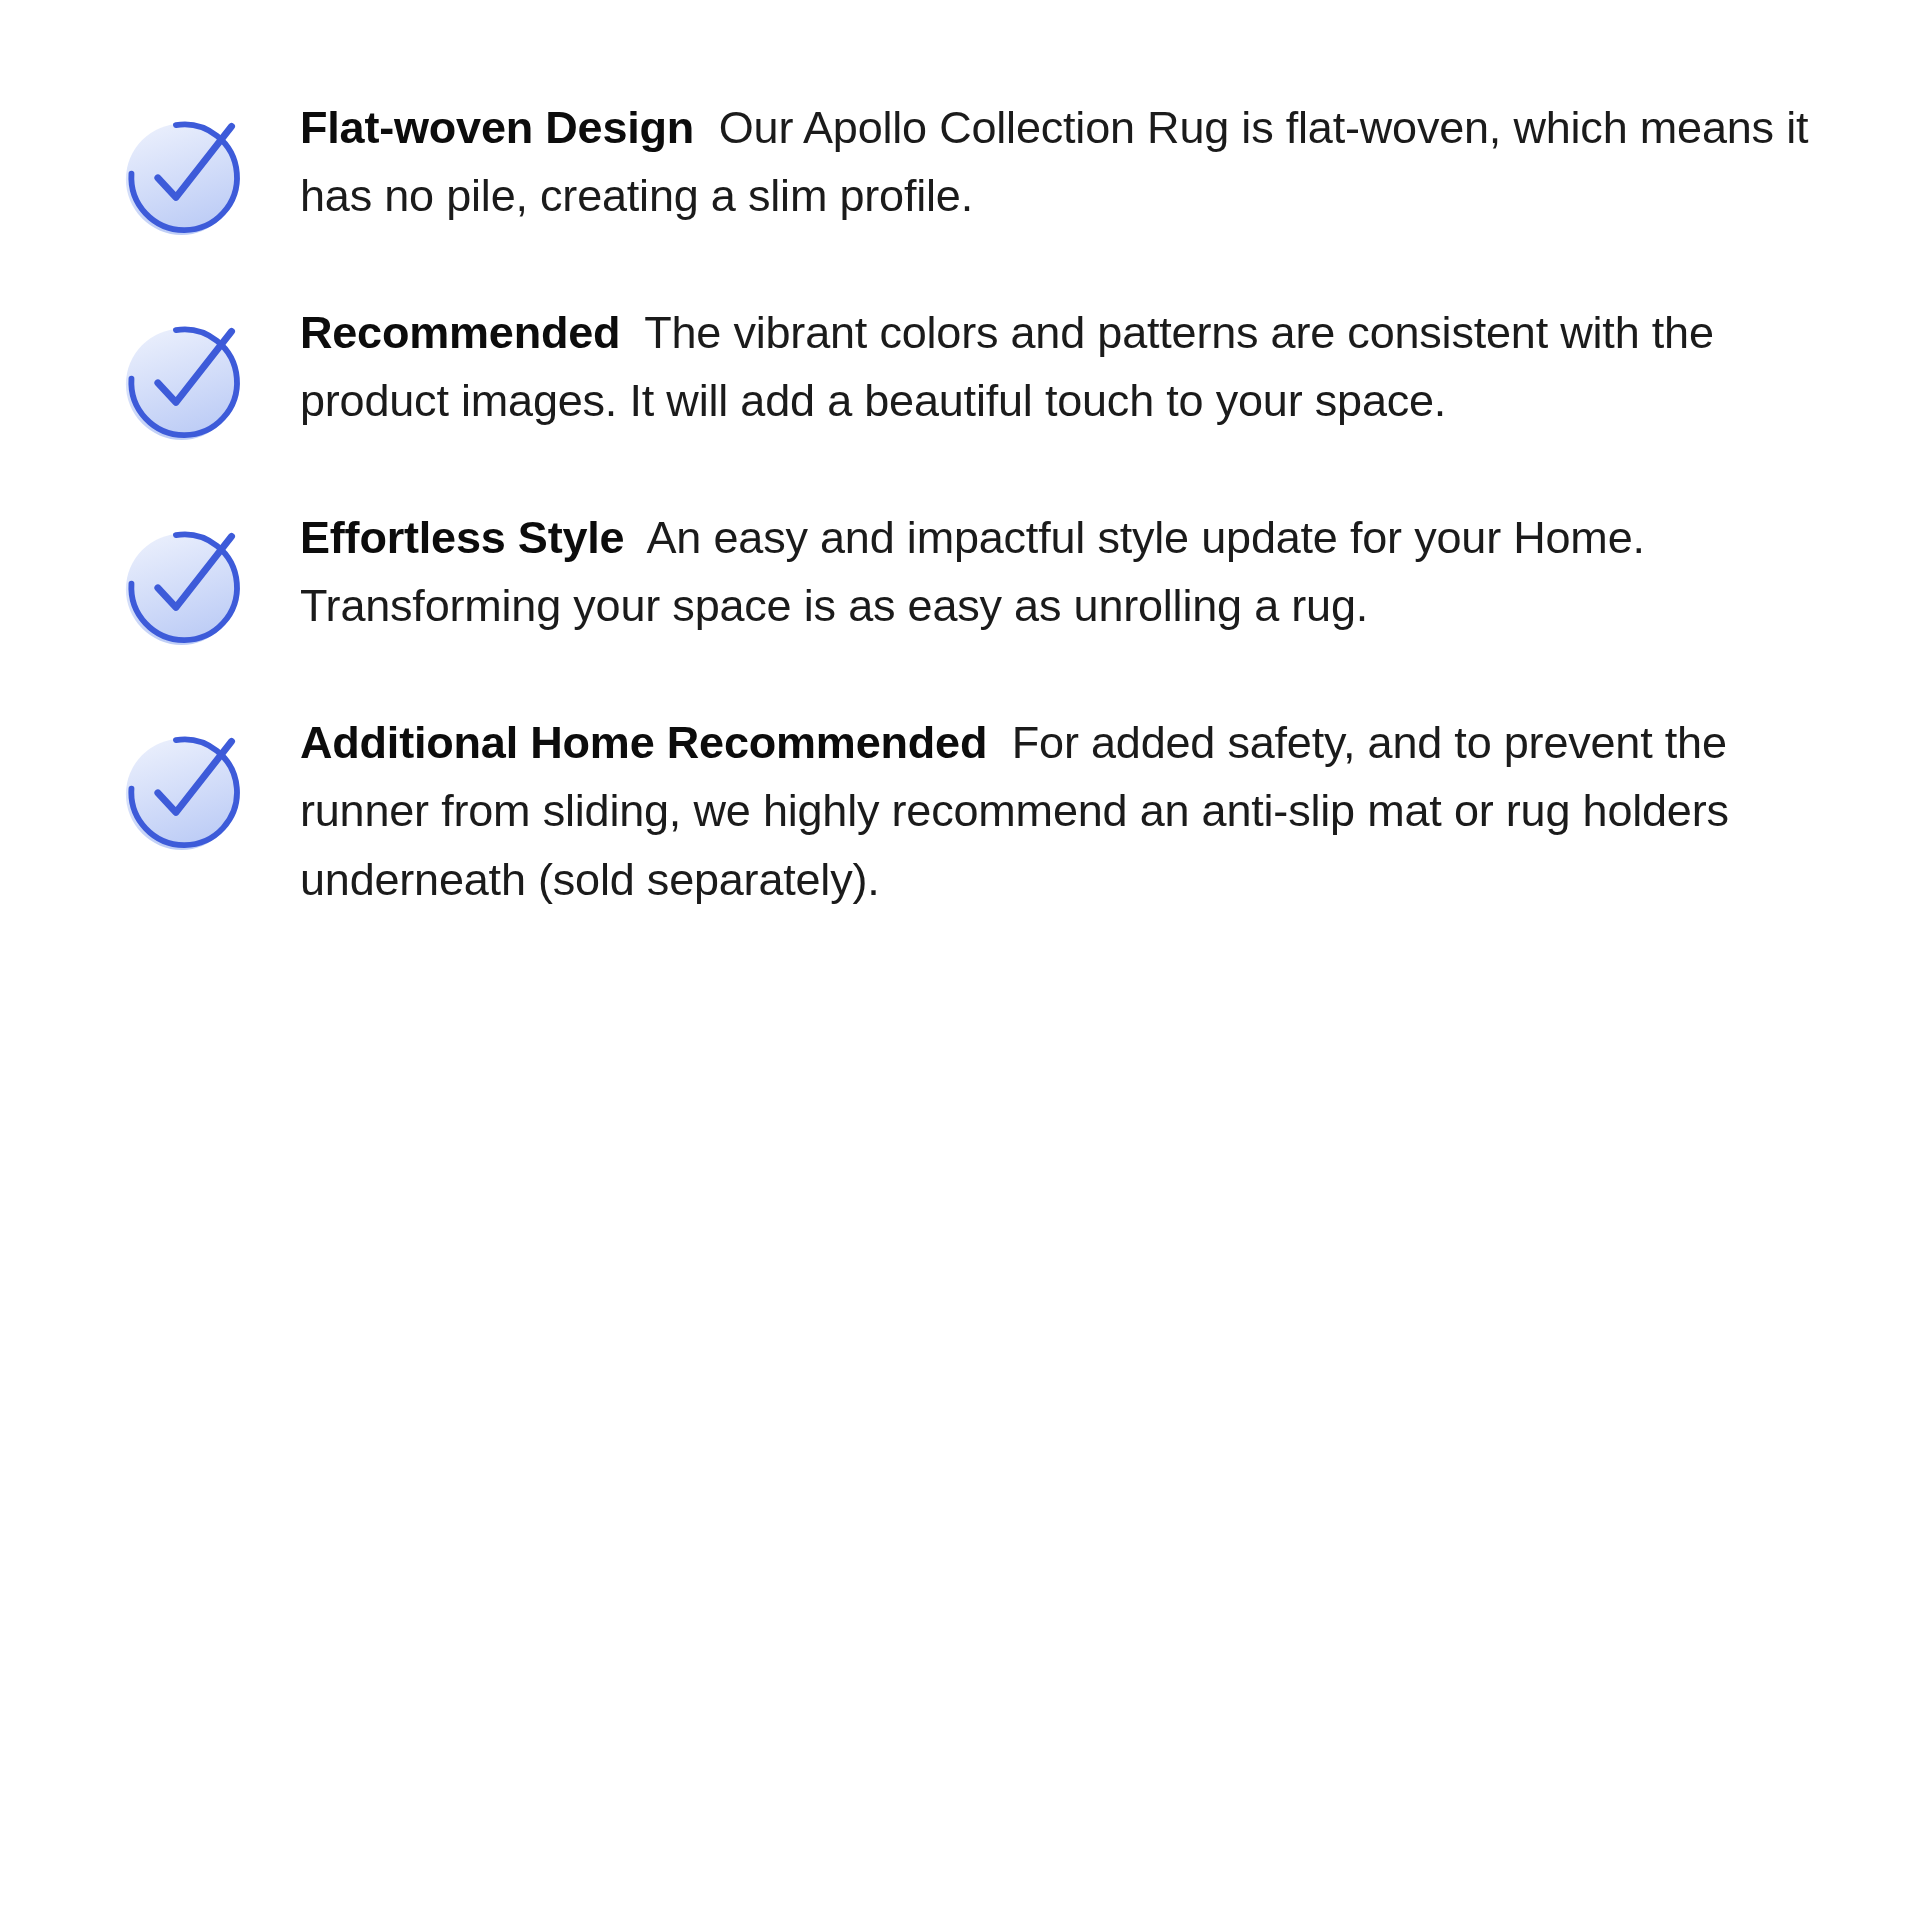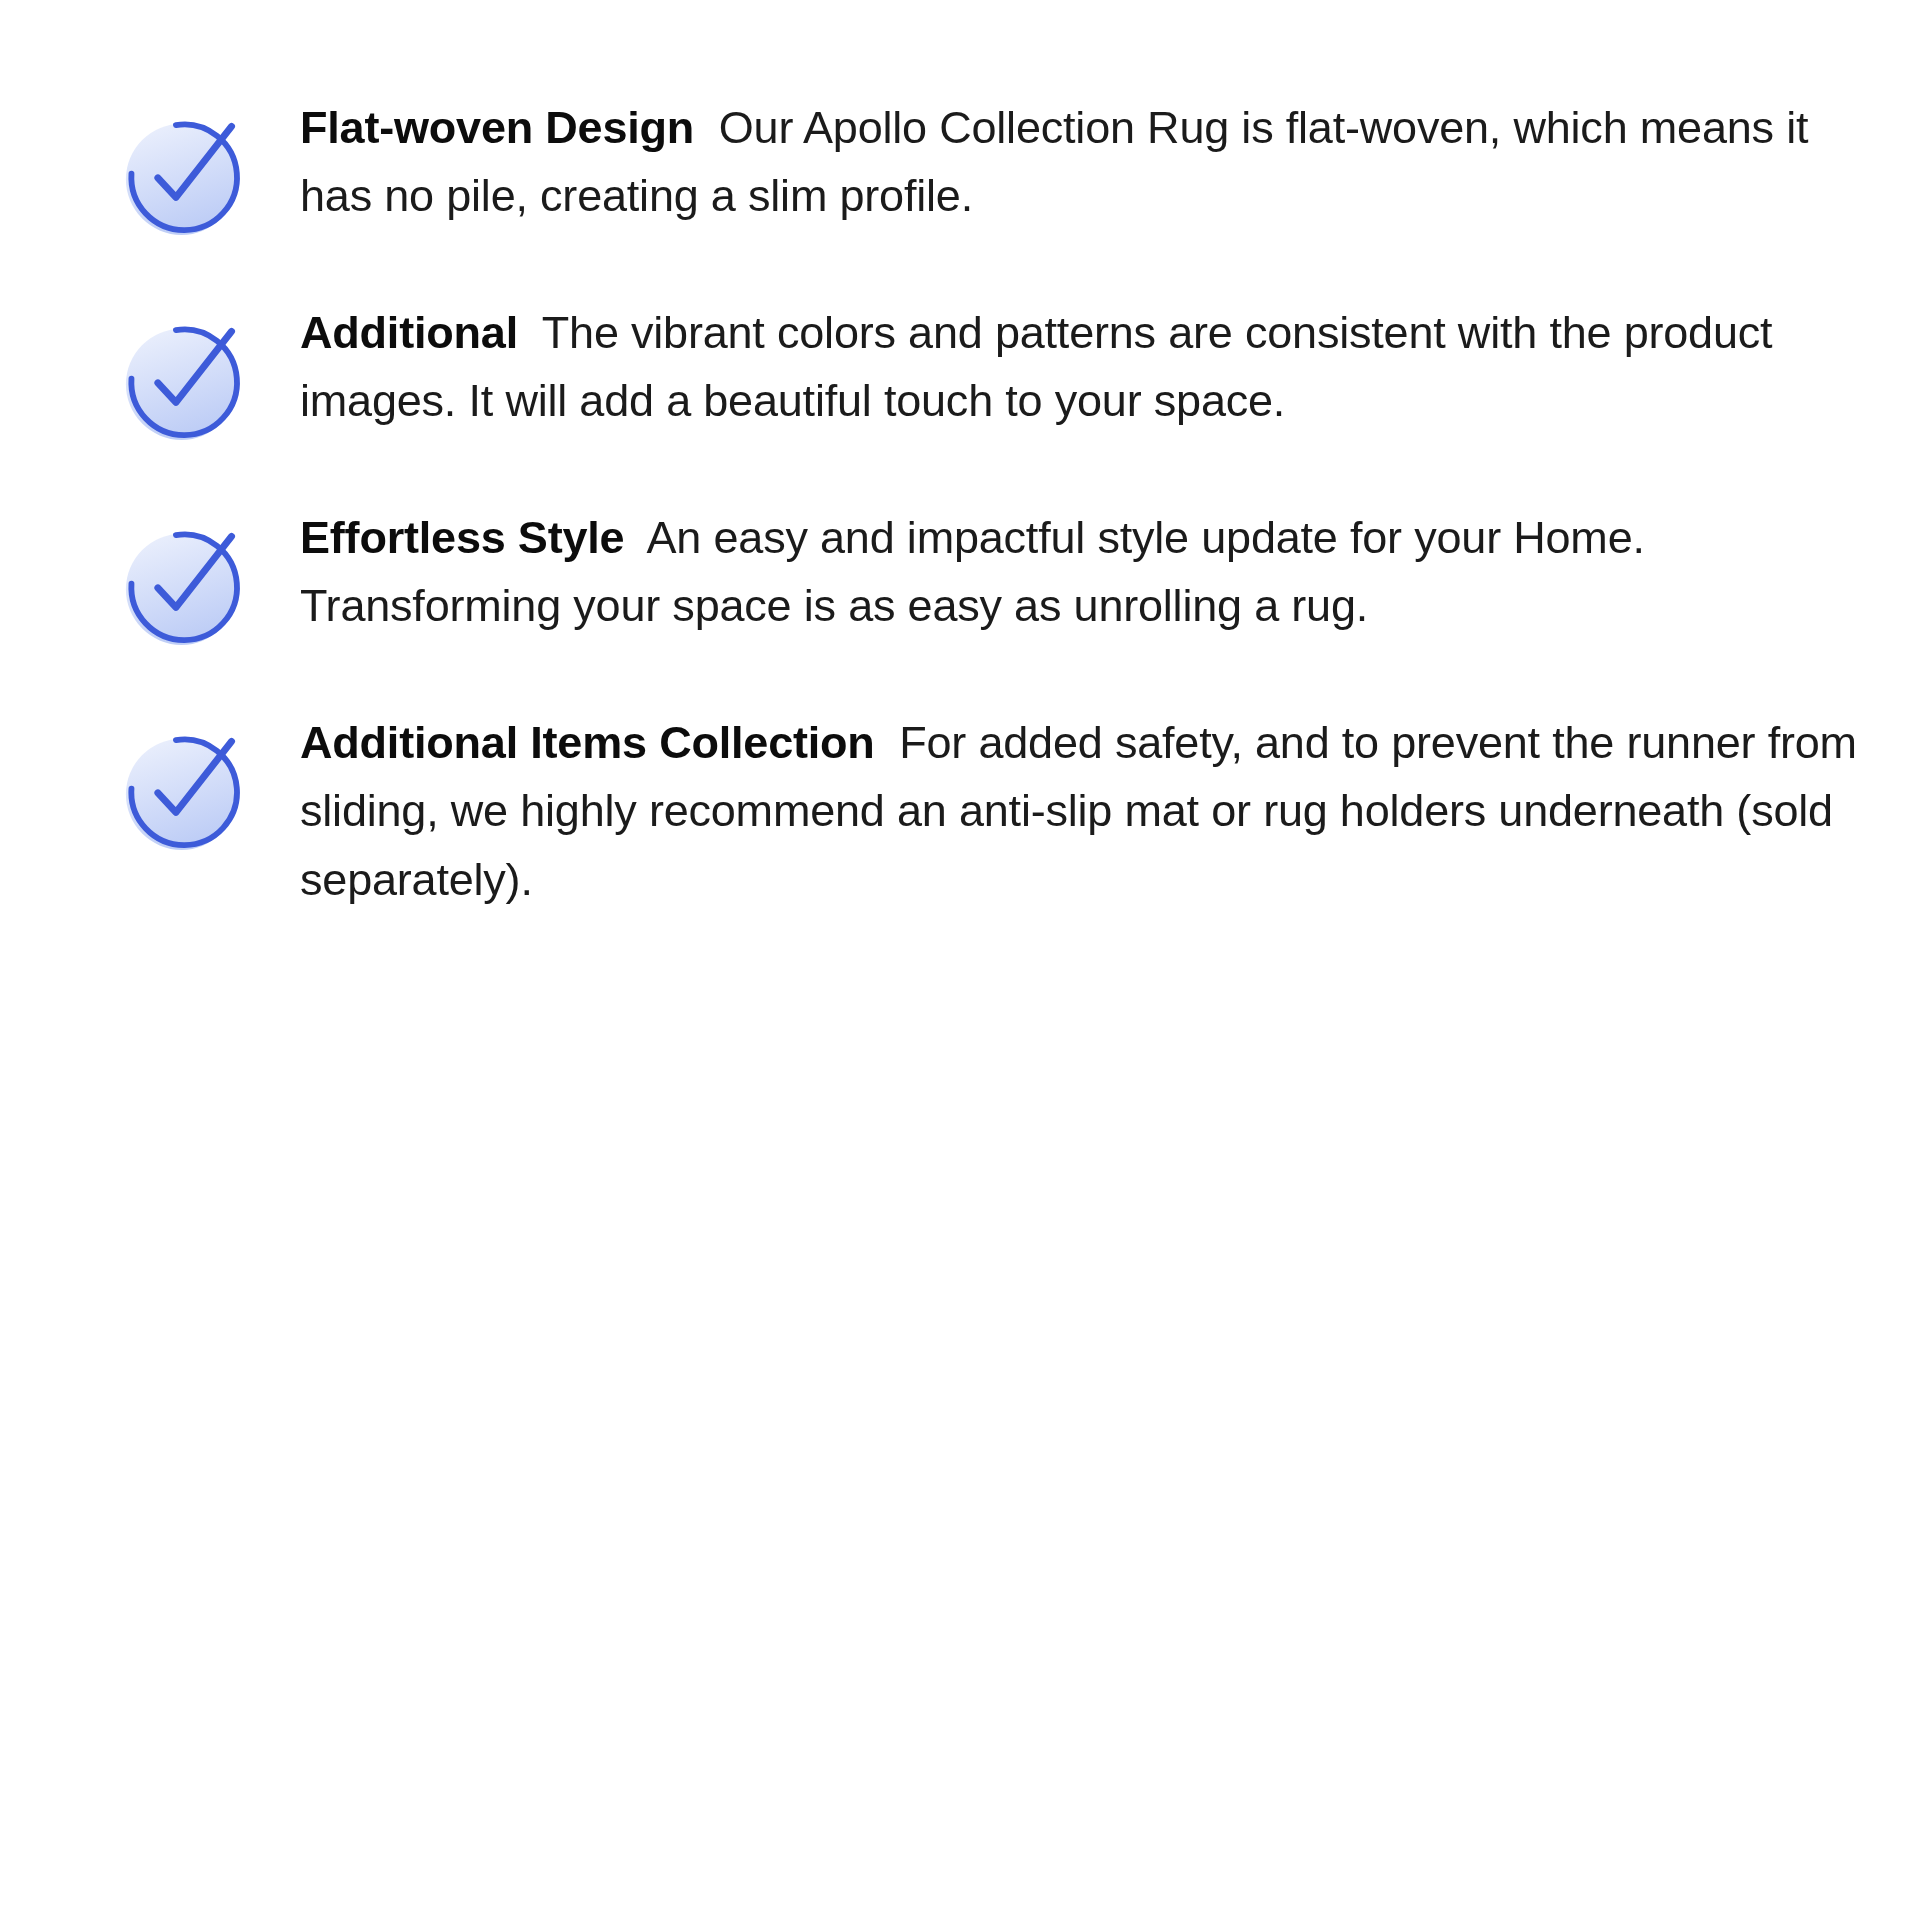--- a/index.html
+++ b/index.html
@@ -94,21 +94,21 @@
 
     <div class="feature-item">
       <div class="check-wrap">
         <svg class="check-icon" viewBox="0 0 100 100">
           <circle cx="50" cy="52" r="40" fill="url(#g1)"></circle>
           <path d="M14 48 A38 38 0 1 0 46 13" fill="none" stroke="#3d5bd9" stroke-width="4.2" stroke-linecap="round"></path>
           <path d="M33 51 L46 65 L86 14" fill="none" stroke="#3d5bd9" stroke-width="5" stroke-linecap="round" stroke-linejoin="round"></path>
         </svg>
       </div>
       <div class="feature-text">
-        <span class="feature-title">Additional</span><span>&nbsp; </span><span class="feature-desc">The vibrant colors and patterns are consistent with the product images. It will add a beautiful touch to your space.</span>
+        <span class="feature-title">Recommended</span><span>&nbsp; </span><span class="feature-desc">The vibrant colors and patterns are consistent with the product images. It will add a beautiful touch to your space.</span>
       </div>
     </div>
 
 
     <div class="feature-item">
       <div class="check-wrap">
         <svg class="check-icon" viewBox="0 0 100 100">
           <circle cx="50" cy="52" r="40" fill="url(#g1)"></circle>
           <path d="M14 48 A38 38 0 1 0 46 13" fill="none" stroke="#3d5bd9" stroke-width="4.2" stroke-linecap="round"></path>
           <path d="M33 51 L46 65 L86 14" fill="none" stroke="#3d5bd9" stroke-width="5" stroke-linecap="round" stroke-linejoin="round"></path>
@@ -121,19 +121,19 @@
 
     <div class="feature-item">
       <div class="check-wrap">
         <svg class="check-icon" viewBox="0 0 100 100">
           <circle cx="50" cy="52" r="40" fill="url(#g1)"></circle>
           <path d="M14 48 A38 38 0 1 0 46 13" fill="none" stroke="#3d5bd9" stroke-width="4.2" stroke-linecap="round"></path>
           <path d="M33 51 L46 65 L86 14" fill="none" stroke="#3d5bd9" stroke-width="5" stroke-linecap="round" stroke-linejoin="round"></path>
         </svg>
       </div>
       <div class="feature-text">
-        <span class="feature-title">Additional Items Collection</span><span>&nbsp; </span><span class="feature-desc">For added safety, and to prevent the runner from sliding, we highly recommend an anti-slip mat or rug holders underneath (sold separately).</span>
+        <span class="feature-title">Additional Home Recommended</span><span>&nbsp; </span><span class="feature-desc">For added safety, and to prevent the runner from sliding, we highly recommend an anti-slip mat or rug holders underneath (sold separately).</span>
       </div>
     </div>
 
   </div>
 </div>
 
 
 </body></html>

